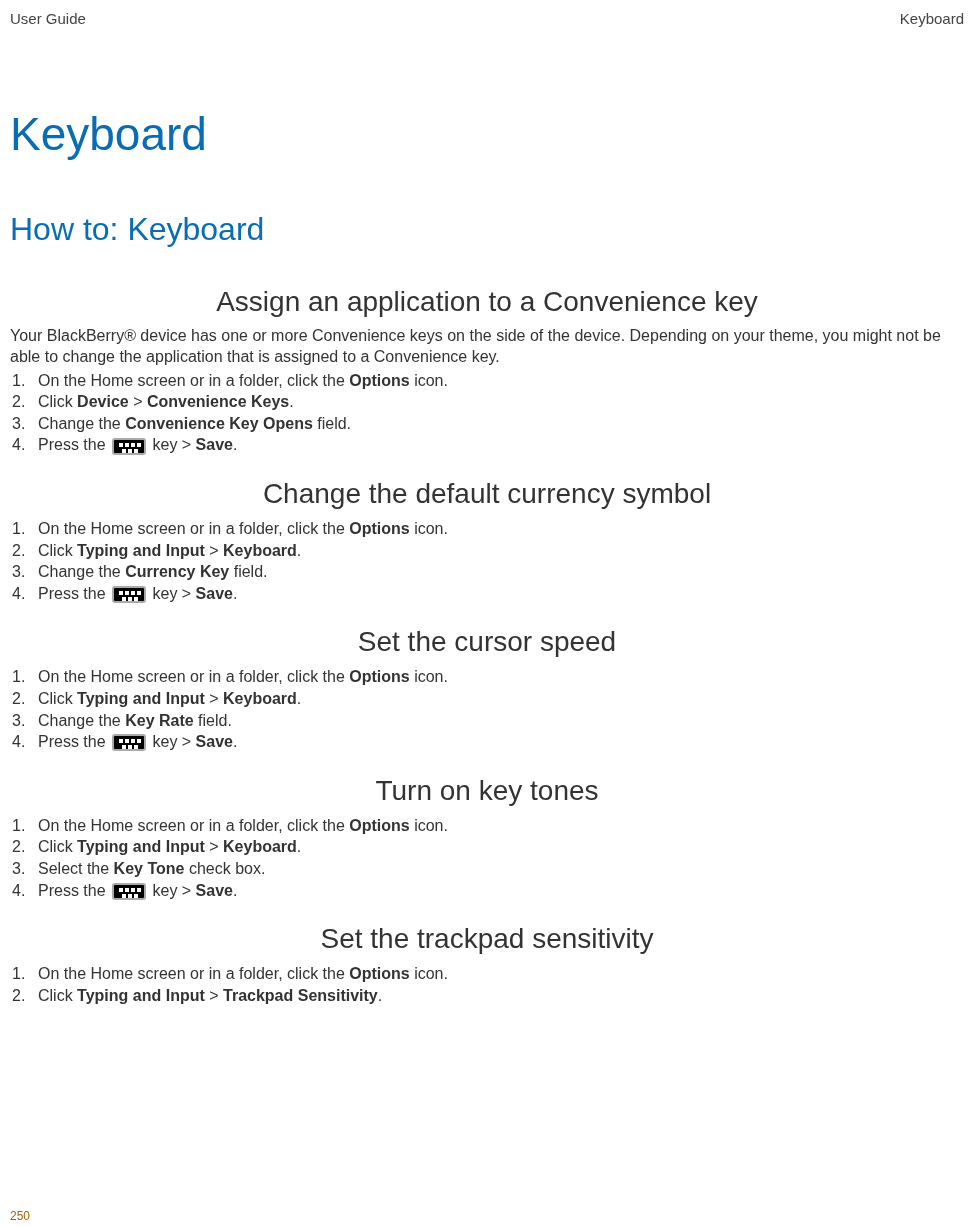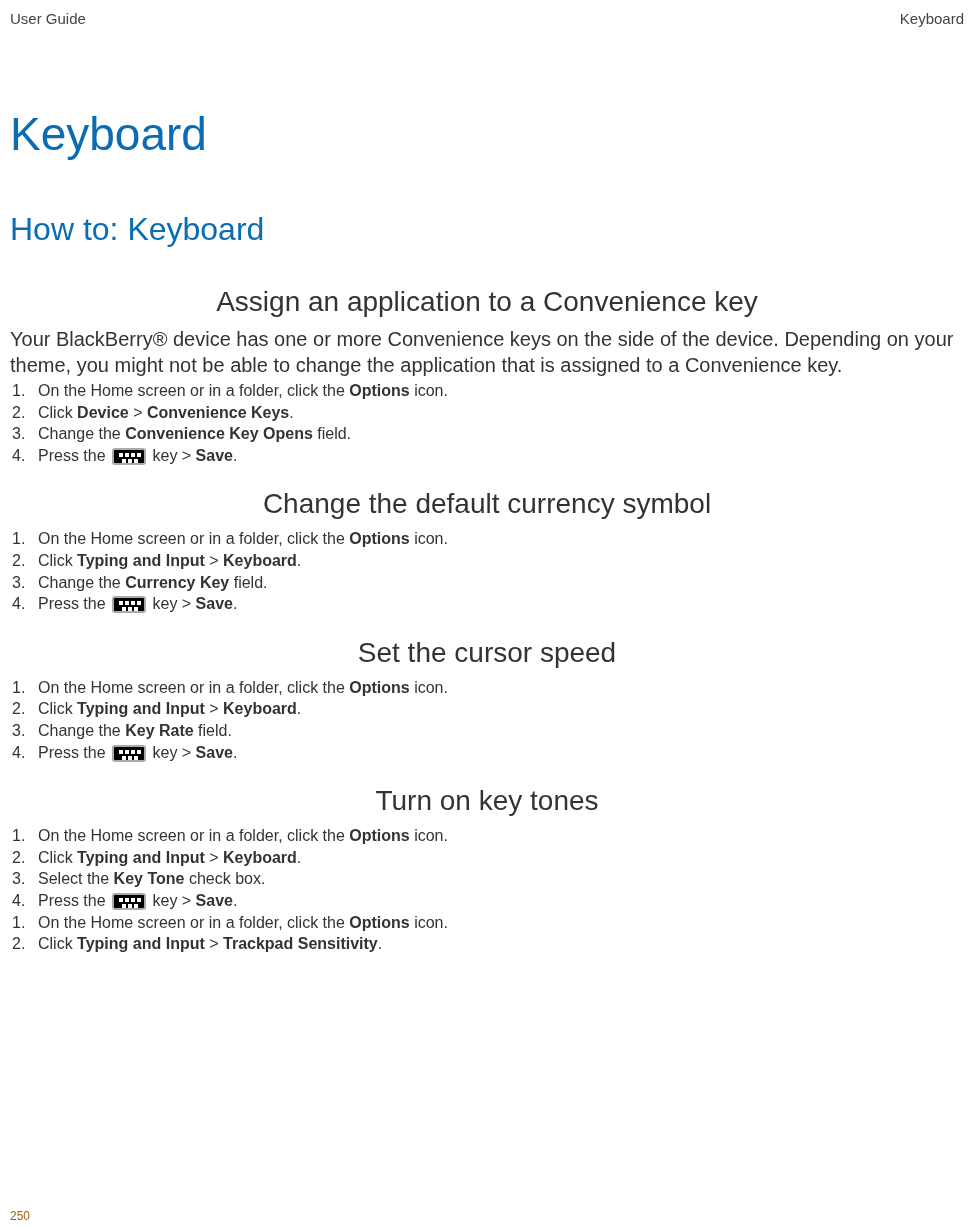--- a/index.html
+++ b/index.html
@@ -37,21 +37,21 @@
     .h3 {
       font-family: "Trebuchet MS", "Segoe UI", sans-serif;
       font-size: 28px;
       color: #333;
       font-weight: normal;
       margin-bottom: 8px;
       margin-top: 22px;
       text-align: center;
     }
     .para {
-      font-size: 20px;
+      font-size: 16px;
       line-height: 1.3;
       margin-bottom: 2px;
       color: #333;
     }
     .ol {
       list-style: none;
       counter-reset: step;
       padding-left: 0;
       font-size: 16px;
       color: #333;
@@ -130,19 +130,20 @@
       <div class="li"><span>Change the </span><span class="bold">Key Rate</span><span> field.</span></div>
       <div class="li"><span>Press the </span><span class="bb-key"></span><span> key &gt; </span><span class="bold">Save</span>.</div>
     </div>
     <div class="h3">Turn on key tones</div>
     <div class="ol">
       <div class="li"><span>On the Home screen or in a folder, click the </span><span class="bold">Options</span><span> icon.</span></div>
       <div class="li"><span>Click </span><span class="bold">Typing and Input</span><span> &gt; </span><span class="bold">Keyboard</span><span>.</span></div>
       <div class="li"><span>Select the </span><span class="bold">Key Tone</span><span> check box.</span></div>
       <div class="li"><span>Press the </span><span class="bb-key"></span><span> key &gt; </span><span class="bold">Save</span>.</div>
     </div>
+    <div class="h3">Set the trackpad sensitivity</div>
     <div class="ol">
       <div class="li"><span>On the Home screen or in a folder, click the </span><span class="bold">Options</span><span> icon.</span></div>
       <div class="li"><span>Click </span><span class="bold">Typing and Input</span><span> &gt; </span><span class="bold">Trackpad Sensitivity</span><span>.</span></div>
     </div>
   </div>
 
 <div class="page-num">250</div>
 
 </body></html>

